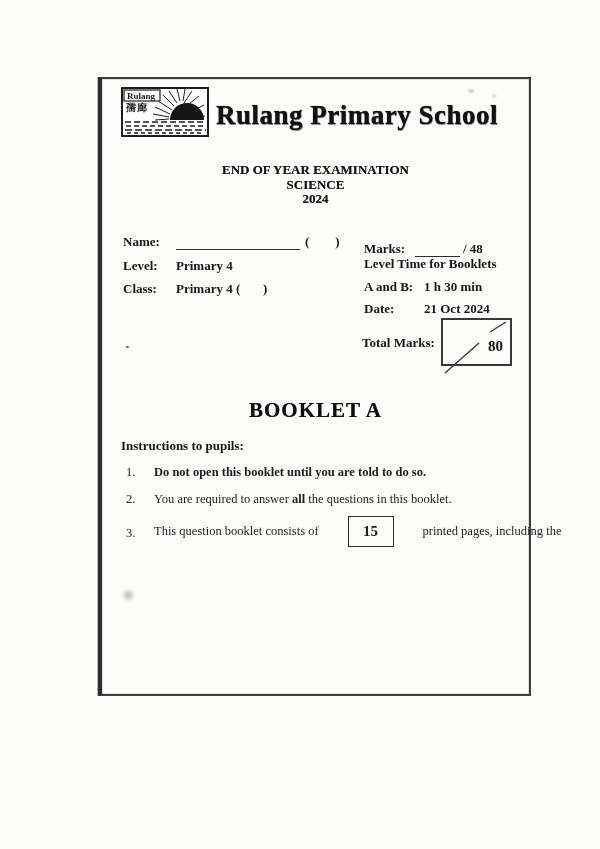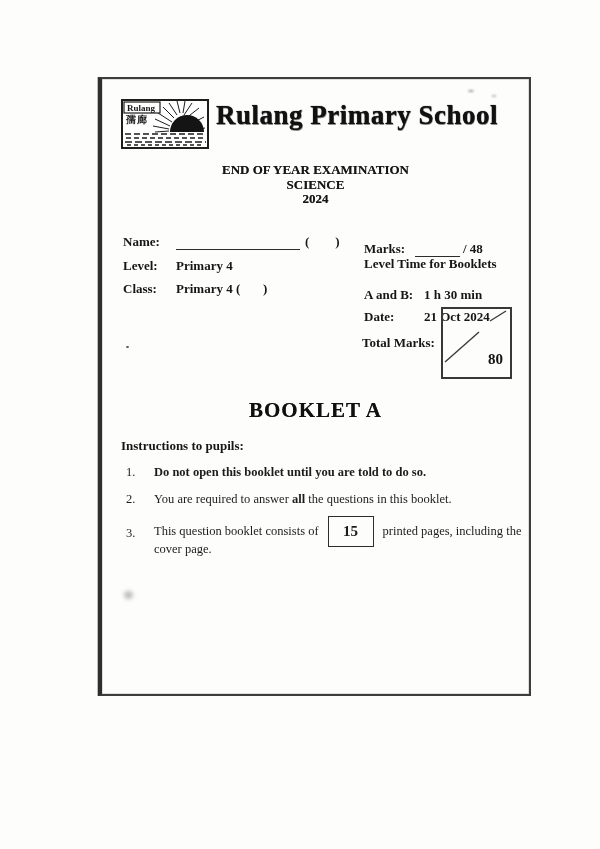--- a/index.html
+++ b/index.html
@@ -18,21 +18,21 @@
   .frame {
     position:absolute;
     left:98px; top:77px;
     width:433px; height:619px;
     border:2px solid #3d3d3d;
     border-left:4px solid #2e2e2e;
     box-shadow: inset 0 0 0 0.5px rgba(0,0,0,.25), -1px 0 0 rgba(0,0,0,.25);
   }
   
   .logo {
-    position:absolute; left:19px; top:20px;
+    position:absolute; left:19px; top:8px;
     width:88px; height:50px;
     filter: blur(.3px);
   }
   .logo svg { display:block; }
   .logo-cn {
     position:absolute; left:5px; top:14px;
     font-size:10px; font-weight:bold; color:#222;
     letter-spacing:1px;
     filter: blur(.7px);
   }
@@ -50,32 +50,32 @@
     text-align:center;
     font-weight:bold; font-size:13px; line-height:14.5px;
     color:#161616;
     text-shadow:0 0 .5px rgba(0,0,0,.6);
   }
   
   .lbl { font-weight:bold; font-size:13px; color:#161616; }
   .val { font-weight:bold; font-size:13px; color:#161616; }
   .row { position:absolute; display:flex; align-items:flex-end; white-space:pre; }
   .lcol-lbl { display:inline-block; width:53px; }
-  .rcol-lbl { display:inline-block; width:60px;margin-top:8px; }
+  .rcol-lbl { display:inline-block; width:60px; }
   .blank-line {
     display:inline-block;
     border-bottom:1.5px solid #2c2c2c;
     height:13px;
   }
   .name-line { width:124px; }
   .marks-line { width:45px; }
   .paren { font-weight:bold; font-size:13px; }
   .tm-box {
-    position:absolute; left:339px; top:228px;
-    width:71px; height:72px;
+    position:absolute; left:339px; top:239px;
+    width:71px; height:48px;
     border:2px solid #383838;
   }
   .tm-box svg { position:absolute; left:0; top:0; }
   .tm-score {
     position:absolute; right:7px; bottom:9px;
     font-weight:bold; font-size:15px; color:#141414;
   }
   
   .booklet-title {
     position:absolute; left:0; right:0; top:319px;
@@ -90,21 +90,21 @@
   }
   .instr-item {
     position:absolute; left:24px;
     display:flex;
     font-size:12.5px; color:#1c1c1c;
     width:395px;
   }
   .instr-num { width:28px; flex:0 0 28px; }
   .instr-text { flex:1; }
   .bold { font-weight:bold; }
-  .item3-line1 { display:flex; align-items:center; white-space:nowrap; }
+  .item3-line1 { display:flex; align-items:center; white-space:nowrap;gap:20px; }
   .pages-box {
     display:inline-flex; align-items:center; justify-content:center;
     width:46px; height:31px;
     border:1.8px solid #2c2c2c;
     margin:0 9px;
     font-weight:bold; font-size:15px;
     flex:0 0 46px;
   }
   .item3-line2 { margin-top:-5px; }
   
@@ -226,21 +226,20 @@
     </div>
 
     <div class="instr-item" style="top:437px;">
       <span class="instr-num" style="padding-top:10px;">3.</span>
       <span class="instr-text">
         <span class="item3-line1">
           <span>This question booklet consists of</span>
           <span class="pages-box">15</span>
           <span>printed pages, including the</span>
         </span>
-        <span class="item3-line2" style="display:block;">cover page.</span>
       </span>
     </div>
 
   </div>
 
   <span class="speck speck-dot"></span>
   <span class="speck speck-smudge"></span>
   <span class="speck speck-a"></span>
   <span class="speck speck-b"></span>
 </div>

